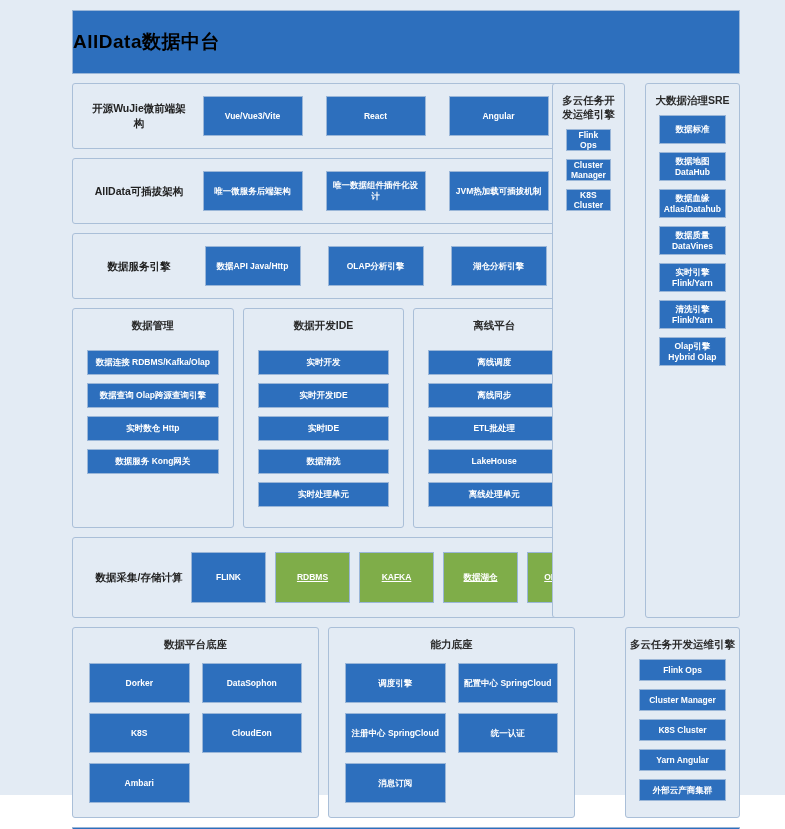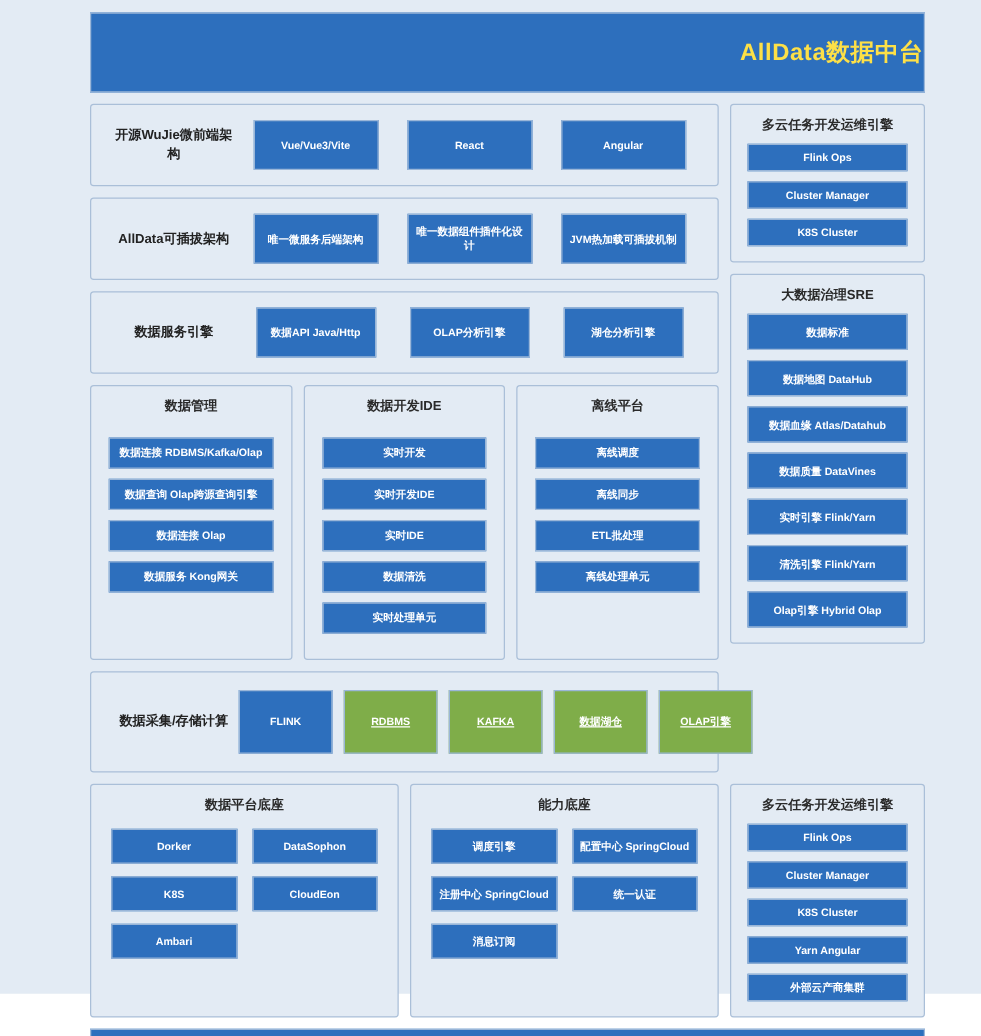--- a/index.html
+++ b/index.html
@@ -30,24 +30,24 @@
     width: 668px;
     display: flex;
     flex-direction: column;
     gap: 9px;
   }
 
   
   .banner {
     background: #2d6fbd;
     border: 1px solid #9ab6d8;
-    color: #fde047;
+    color: #000000;
     font-size: 19px;
     font-weight: bold;
-    text-align: right;
+    text-align: left;
     padding: 18px 0;
     letter-spacing: 0.5px;
   }
 
   
   .panel {
     background: #e3ebf4;
     border: 1px solid #aabfd8;
     border-radius: 3px;
     box-sizing: border-box;
@@ -88,22 +88,23 @@
     flex: 1 1 auto;
     display: flex;
     flex-direction: column;
     gap: 9px;
     min-width: 0;
   }
   .right-col {
     width: 156px;
     flex: 0 0 156px;
     display: flex;
-    flex-direction: column;
-    gap: 9px;
+    flex-direction: row;
+    gap: 20px;
+    justify-content: flex-end;
   }
 
   
   .strip {
     display: flex;
     align-items: center;
     padding: 12px 14px;
     gap: 0;
   }
   .strip-label {
@@ -178,21 +179,21 @@
   .bottom-left > .panel {
     flex: 1 1 0;
     padding-bottom: 14px;
   }
   .grid2 {
     display: grid;
     grid-template-columns: 1fr 1fr;
     gap: 10px 12px;
     padding: 4px 16px 0 16px;
   }
-  .grid2 .chip { height: 28px; }
+  .grid2 .chip { height: 40px; }
 </style>
 </head>
 <body>
 
 <div id="canvas">
   <div id="diagram-bg"></div>
 
   <div id="diagram">
 
     <div class="banner">AllData数据中台</div>
@@ -228,21 +229,21 @@
           </div>
         </div>
 
         <div class="tri">
 
           <div class="panel">
             <div class="panel-title">数据管理</div>
             <div class="stack">
               <div class="chip">数据连接 RDBMS/Kafka/Olap</div>
               <div class="chip">数据查询 Olap跨源查询引擎</div>
-              <div class="chip">数据连接 Olap</div>
+              <div class="chip">实时数仓 Http</div>
               <div class="chip">数据服务 Kong网关</div>
             </div>
           </div>
 
           <div class="panel">
             <div class="panel-title">数据开发IDE</div>
             <div class="stack">
               <div class="chip">实时开发</div>
               <div class="chip">实时开发IDE</div>
               <div class="chip">实时IDE</div>
@@ -250,20 +251,21 @@
               <div class="chip">实时处理单元</div>
             </div>
           </div>
 
           <div class="panel">
             <div class="panel-title">离线平台</div>
             <div class="stack">
               <div class="chip">离线调度</div>
               <div class="chip">离线同步</div>
               <div class="chip">ETL批处理</div>
+              <div class="chip">LakeHouse</div>
               <div class="chip">离线处理单元</div>
             </div>
           </div>
 
         </div>
 
         <div class="panel strip collect">
           <div class="strip-label">数据采集/存储计算</div>
           <div class="strip-chips">
             <div class="chip">FLINK</div>

